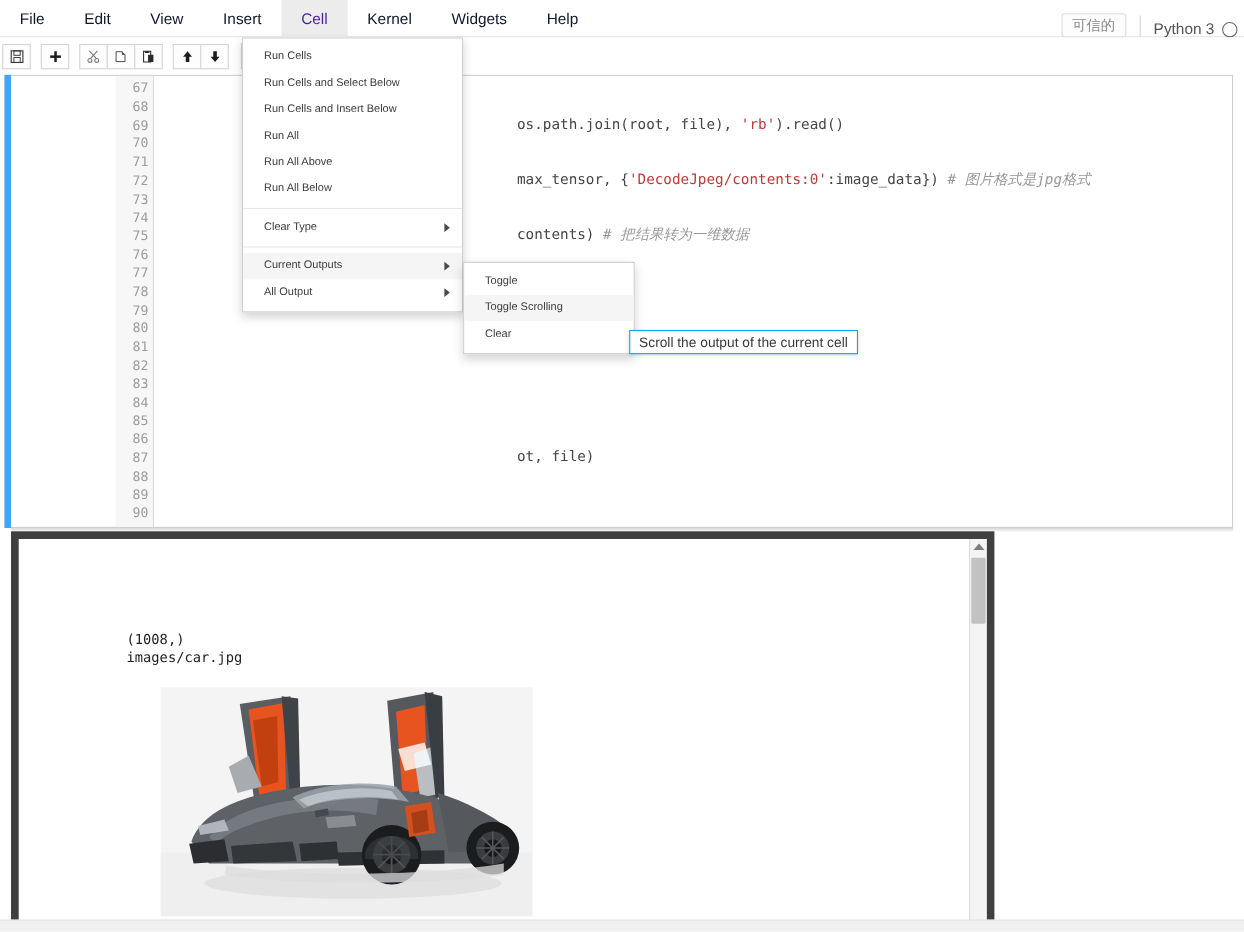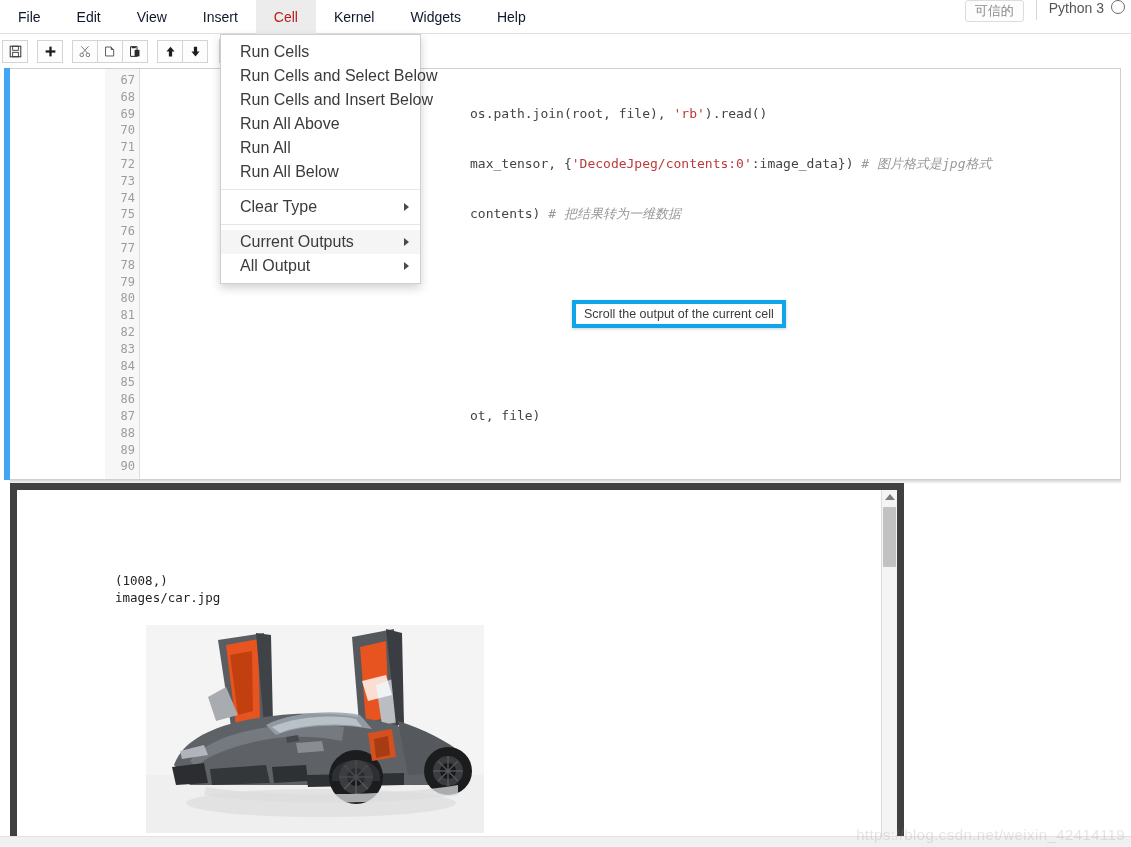--- a/index.html
+++ b/index.html
@@ -36,28 +36,28 @@
     height: 34px;
     line-height: 34px;
     padding: 0 18px;
     font-size: 14px;
     color: #0f172a;
     cursor: pointer;
     white-space: nowrap;
   }
   .menu-item.active {
     background: #ececec;
-    color: #b91c1c;
+    color: #4c1d95;
   }
   .header-right {
     position: absolute;
     right: 6px; top: 0;
     height: 34px;
     display: flex;
-    align-items: flex-start;
+    align-items: flex-end;
   }
   .trust-badge {
     font-size: 13px;
     color: #8a8a8a;
     border: 1px solid #dcdcdc;
     border-radius: 3px;
     padding: 2px 9px;
     background: #fdfdfd;
     line-height: 16px;
   }
@@ -294,21 +294,21 @@
     width: 201px;
   }
   #outputs-submenu {
     left: 421px; top: 238px;
     width: 156px;
   }
   .dd-item {
     height: 24px;
     line-height: 24px;
     padding: 0 14px 0 19px;
-    font-size: 16px;
+    font-size: 10px;
     color: #3b3b3b;
     cursor: pointer;
     white-space: nowrap;
     position: relative;
   }
   .dd-item:hover, .dd-item.hl {
     background: #f5f5f5;
   }
   .dd-sep {
     height: 1px;
@@ -322,21 +322,21 @@
     border-top: 4px solid transparent;
     border-bottom: 4px solid transparent;
     border-left: 5px solid #4a4a4a;
   }
 
   
   .tooltip {
     position: absolute;
     left: 572px; top: 300px;
     background: #ffffff;
-    border: 4px solid #0ea5e9;
+    border: 1px solid #0ea5e9;
     box-shadow: 0 1px 3px rgba(0,0,0,0.2);
     font-size: 12.5px;
     color: #3a3a3a;
     padding: 3px 8px;
     white-space: nowrap;
     z-index: 60;
   }
 
   
   .watermark {
@@ -623,38 +623,42 @@
           </div>
       </div>
     </div>
 
   </div>
 
   <div class="dropdown" id="cell-menu">
     <div class="dd-item">Run Cells</div>
     <div class="dd-item">Run Cells and Select Below</div>
     <div class="dd-item">Run Cells and Insert Below</div>
+    <div class="dd-item">Run All</div>
     <div class="dd-item">Run All Above</div>
-    <div class="dd-item">Run All</div>
     <div class="dd-item">Run All Below</div>
     <div class="dd-sep"></div>
     <div class="dd-item">
       <span>Clear Type</span>
       <span class="dd-arrow"></span>
     </div>
     <div class="dd-sep"></div>
     <div class="dd-item hl">
       <span>Current Outputs</span>
       <span class="dd-arrow"></span>
     </div>
     <div class="dd-item">
       <span>All Output</span>
       <span class="dd-arrow"></span>
     </div>
   </div>
 
+  <div class="dropdown" id="outputs-submenu">
+    <div class="dd-item">Toggle</div>
+    <div class="dd-item hl">Toggle Scrolling</div>
+    <div class="dd-item">Clear</div>
+  </div>
 
   <div class="tooltip">Scroll the output of the current cell</div>
 
-  <div class="watermark">https://blog.csdn.net/weixin_42414119</div>
 
   <div class="page-bottom"></div>
 </div>
 
 </body></html>

